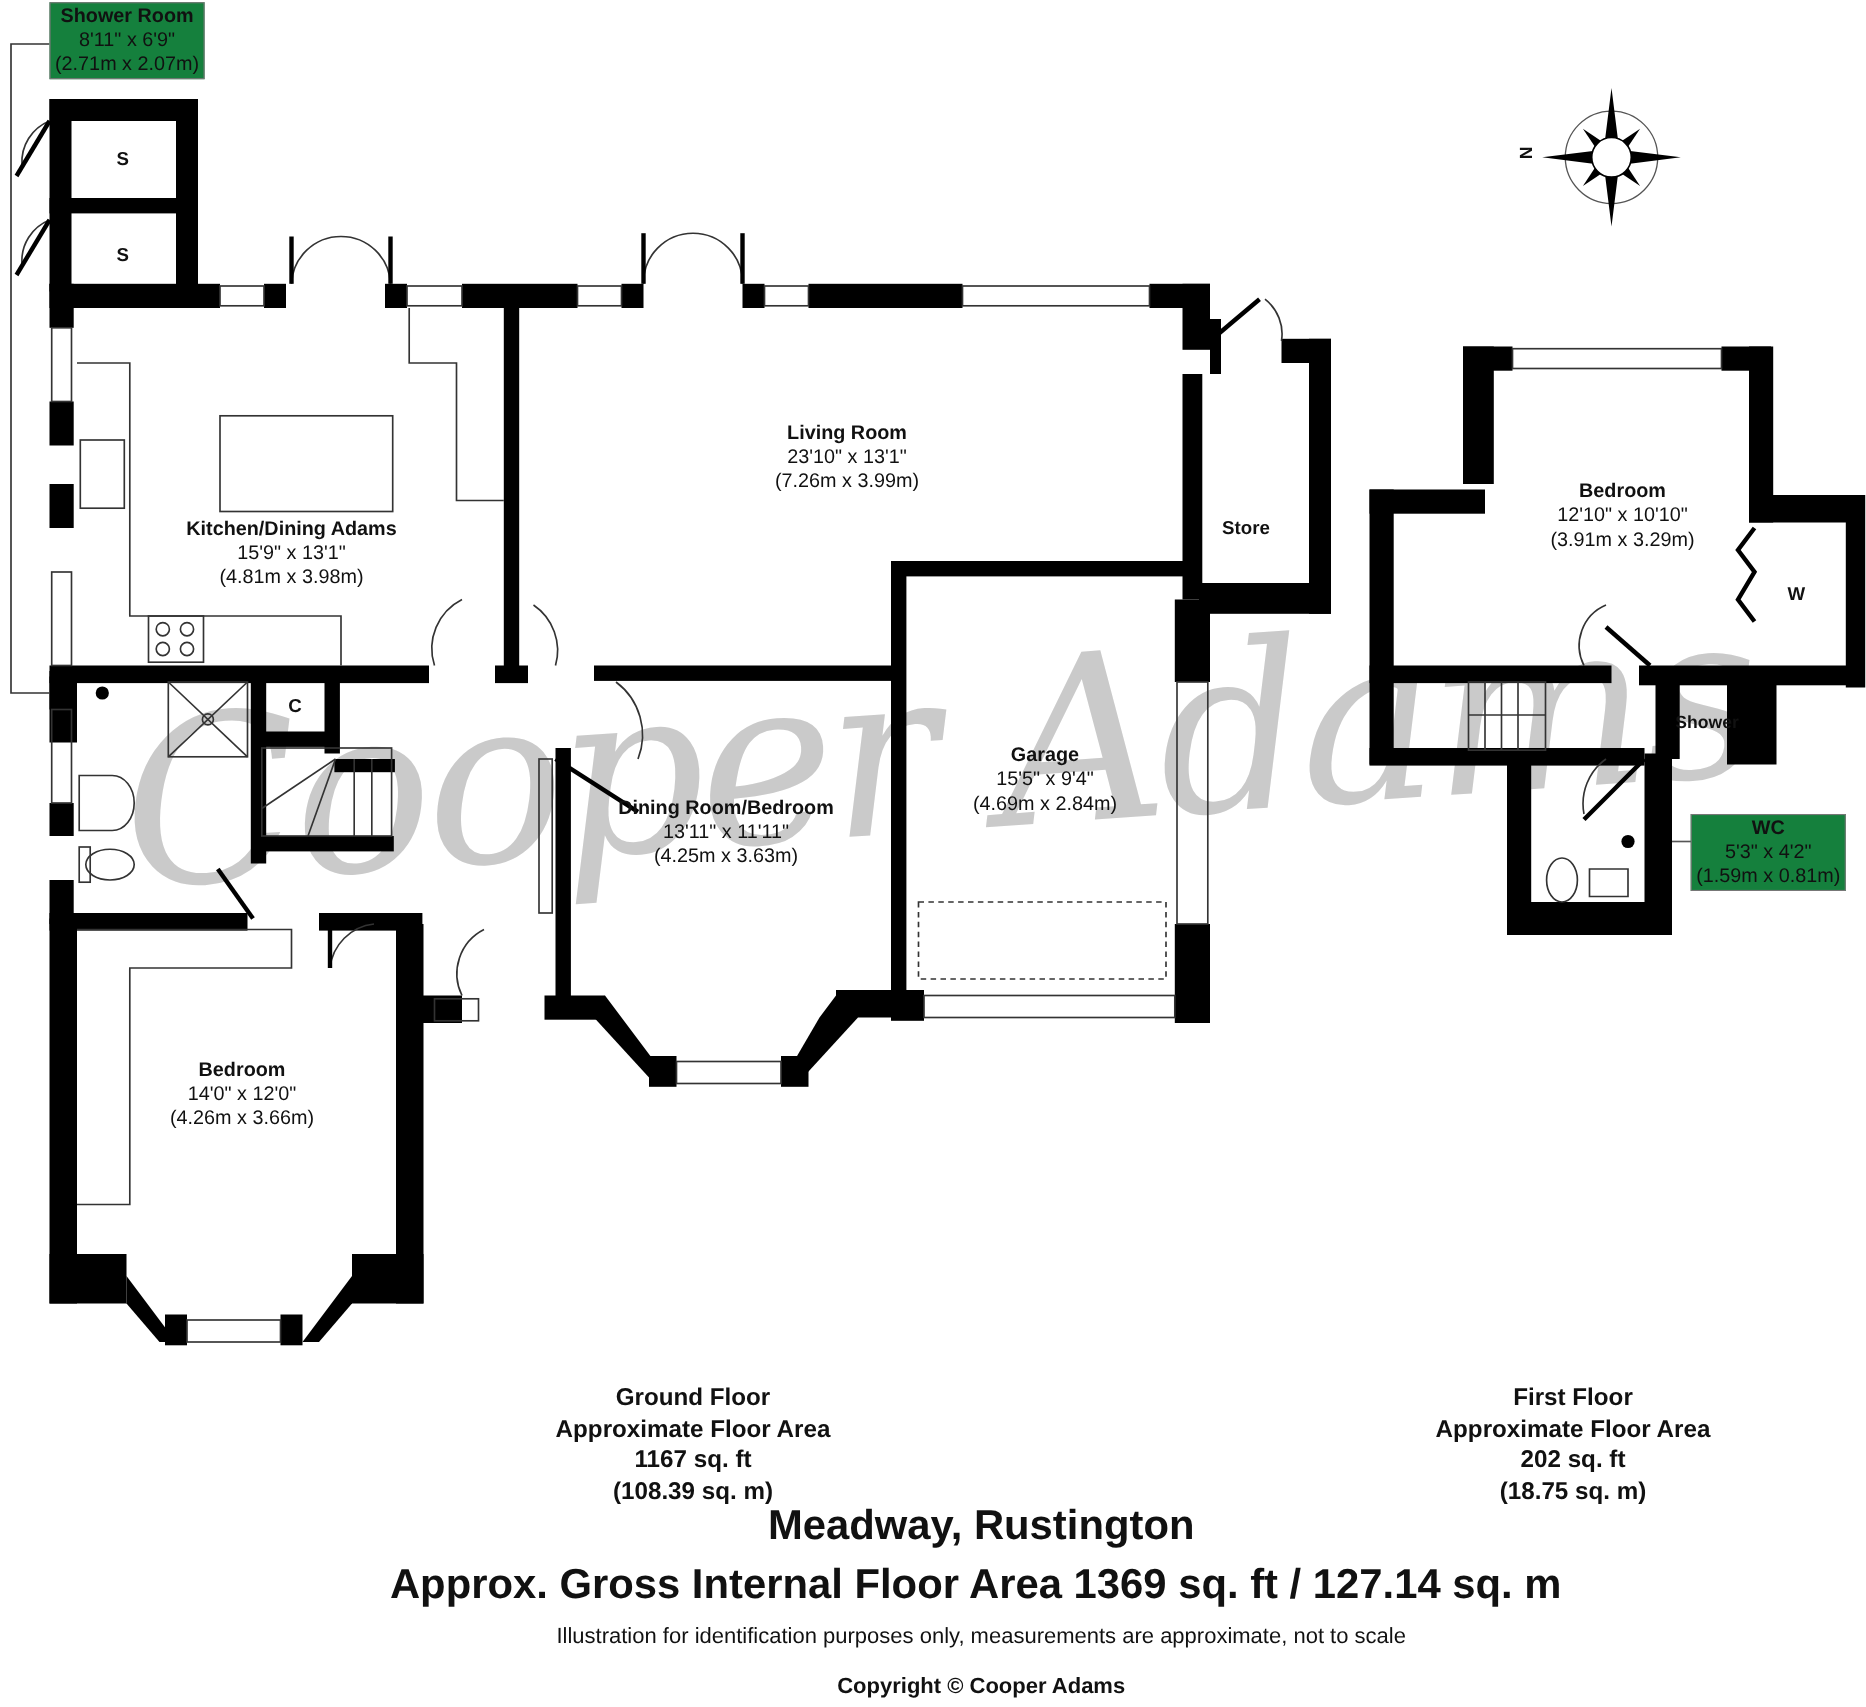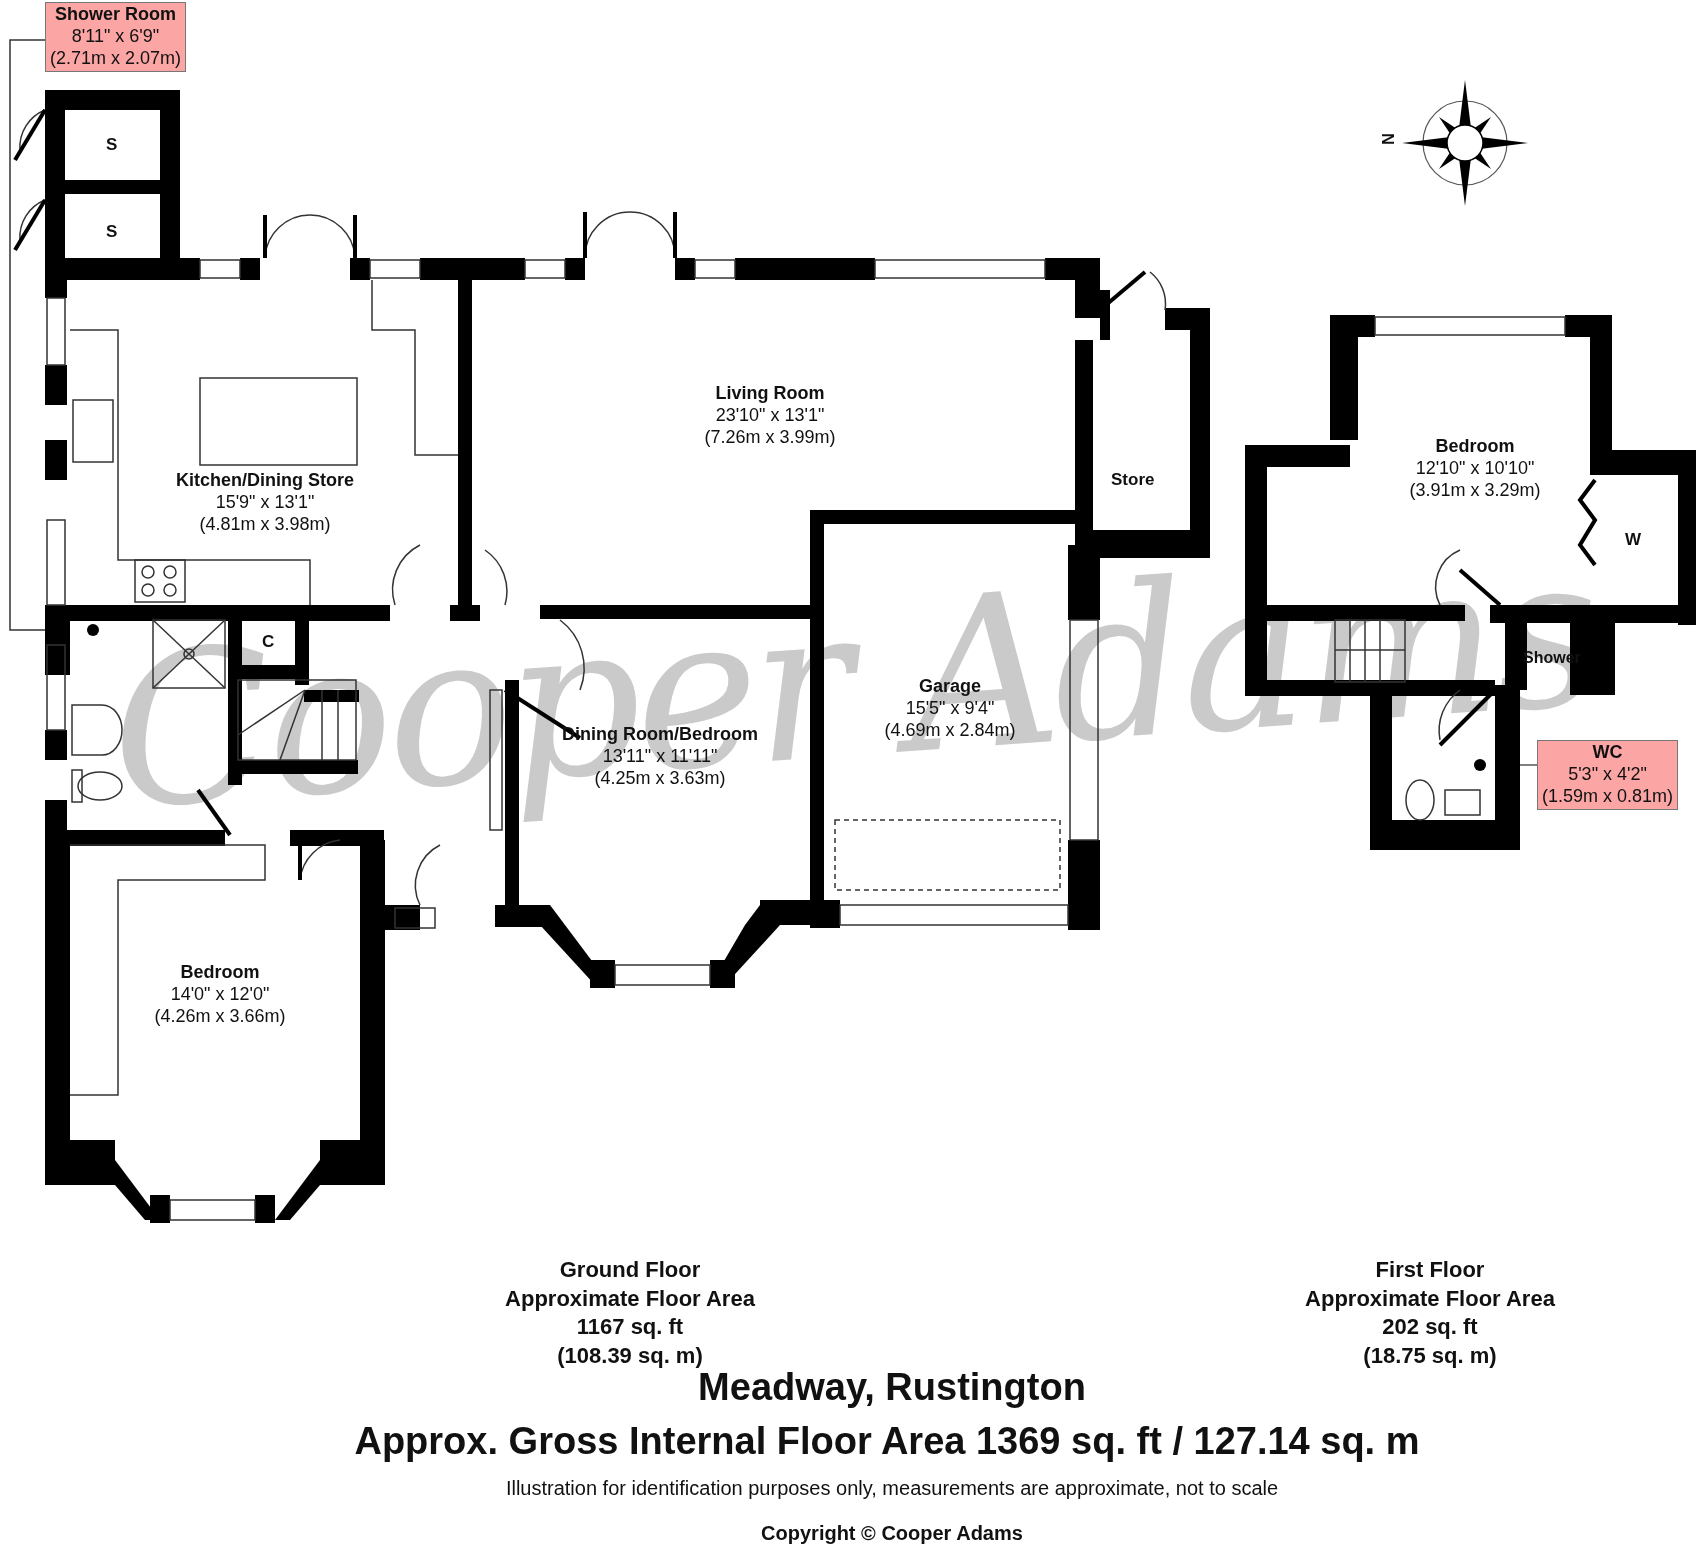--- a/index.html
+++ b/index.html
@@ -1,21 +1,21 @@
 <!DOCTYPE html>
 <html><head>
 <meta charset="utf-8">
 <style>
   html, body { margin:0; padding:0; background:#ffffff; }
   body { width:1696px; height:1552px; position:relative; overflow:hidden; font-family:"Liberation Sans", sans-serif; color:#111; }
   svg.plan { position:absolute; left:0; top:0; }
   .lbl { position:absolute; text-align:center; line-height:1.22; font-size:18px; color:#111; white-space:nowrap; }
   .lbl .t { font-weight:bold; display:block; }
   .lbl .d { display:block; }
-  .box { border:1.5px solid #777; background:#fca5a5; padding:1px 4px; }
+  .box { border:1.5px solid #777; background:#15803d; padding:1px 4px; }
   .small { position:absolute; font-weight:bold; font-size:17px; }
   .area { position:absolute; text-align:center; font-weight:bold; font-size:22px; line-height:1.3; }
   .title { position:absolute; left:0; width:1696px; text-align:center; font-weight:bold;padding-left:44px; }
   .watermark { position:absolute; font-family:"DejaVu Serif", serif; font-style:italic; color:#b9b9b9; opacity:0.75; font-size:210px; letter-spacing:-6px; white-space:nowrap; }
 </style>
 </head>
 <body>
 
 <div class="watermark" style="left:110px; top:560px; transform:rotate(-4deg);">Cooper Adams</div>
 
@@ -224,21 +224,21 @@
 
 <div class="small" style="left:1383px; top:130px; transform:rotate(-90deg); font-size:16px;">N</div>
 
 <div class="lbl box" style="left:45px; top:2px;">
   <span class="t">Shower Room</span>
   <span class="d">8'11" x 6'9"</span>
   <span class="d">(2.71m x 2.07m)</span>
 </div>
 
 <div class="lbl" style="left:145px; top:470px; width:240px;">
-  <span class="t">Kitchen/Dining Store</span>
+  <span class="t">Kitchen/Dining Adams</span>
   <span class="d">15'9" x 13'1"</span>
   <span class="d">(4.81m x 3.98m)</span>
 </div>
 
 <div class="lbl" style="left:660px; top:383px; width:220px;">
   <span class="t">Living Room</span>
   <span class="d">23'10" x 13'1"</span>
   <span class="d">(7.26m x 3.99m)</span>
 </div>
 

